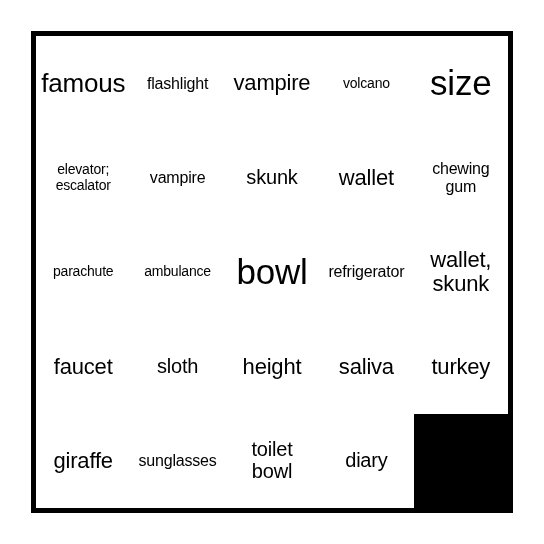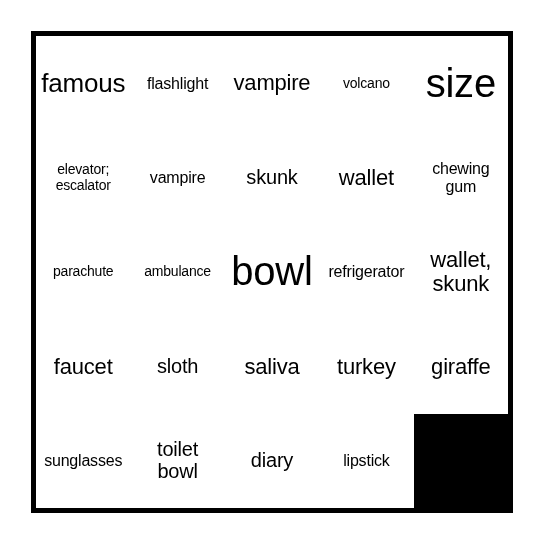--- a/index.html
+++ b/index.html
@@ -48,21 +48,21 @@
     white-space: pre-line;
   }
 
   
   .fs-xs  { font-size: 16px; }
   .fs-s   { font-size: 14px; }
   .fs-m   { font-size: 16px; }
   .fs-l   { font-size: 22px; }
   .fs-xl  { font-size: 26px; }
   .fs-xxl { font-size: 20px; }
-  .fs-huge{ font-size: 40px; }
+  .fs-huge{ font-size: 35px; }
 </style>
 </head>
 <body>
 
 <div id="bingo-card">
     <div class="bingo-cell">
       <span class="cell-text fs-xl">famous</span>
     </div>
     <div class="bingo-cell">
       <span class="cell-text fs-m">flashlight</span>
@@ -109,34 +109,34 @@
       <span class="cell-text fs-l">wallet,
 skunk</span>
     </div>
     <div class="bingo-cell">
       <span class="cell-text fs-l">faucet</span>
     </div>
     <div class="bingo-cell">
       <span class="cell-text fs-xxl">sloth</span>
     </div>
     <div class="bingo-cell">
+      <span class="cell-text fs-l">height</span>
+    </div>
+    <div class="bingo-cell">
       <span class="cell-text fs-l">saliva</span>
     </div>
     <div class="bingo-cell">
       <span class="cell-text fs-l">turkey</span>
     </div>
     <div class="bingo-cell">
       <span class="cell-text fs-l">giraffe</span>
     </div>
     <div class="bingo-cell">
       <span class="cell-text fs-xs">sunglasses</span>
     </div>
     <div class="bingo-cell">
       <span class="cell-text fs-xxl">toilet
 bowl</span>
     </div>
     <div class="bingo-cell">
       <span class="cell-text fs-xxl">diary</span>
     </div>
-    <div class="bingo-cell">
-      <span class="cell-text fs-m">lipstick</span>
-    </div>
   </div>
 
 </body></html>

